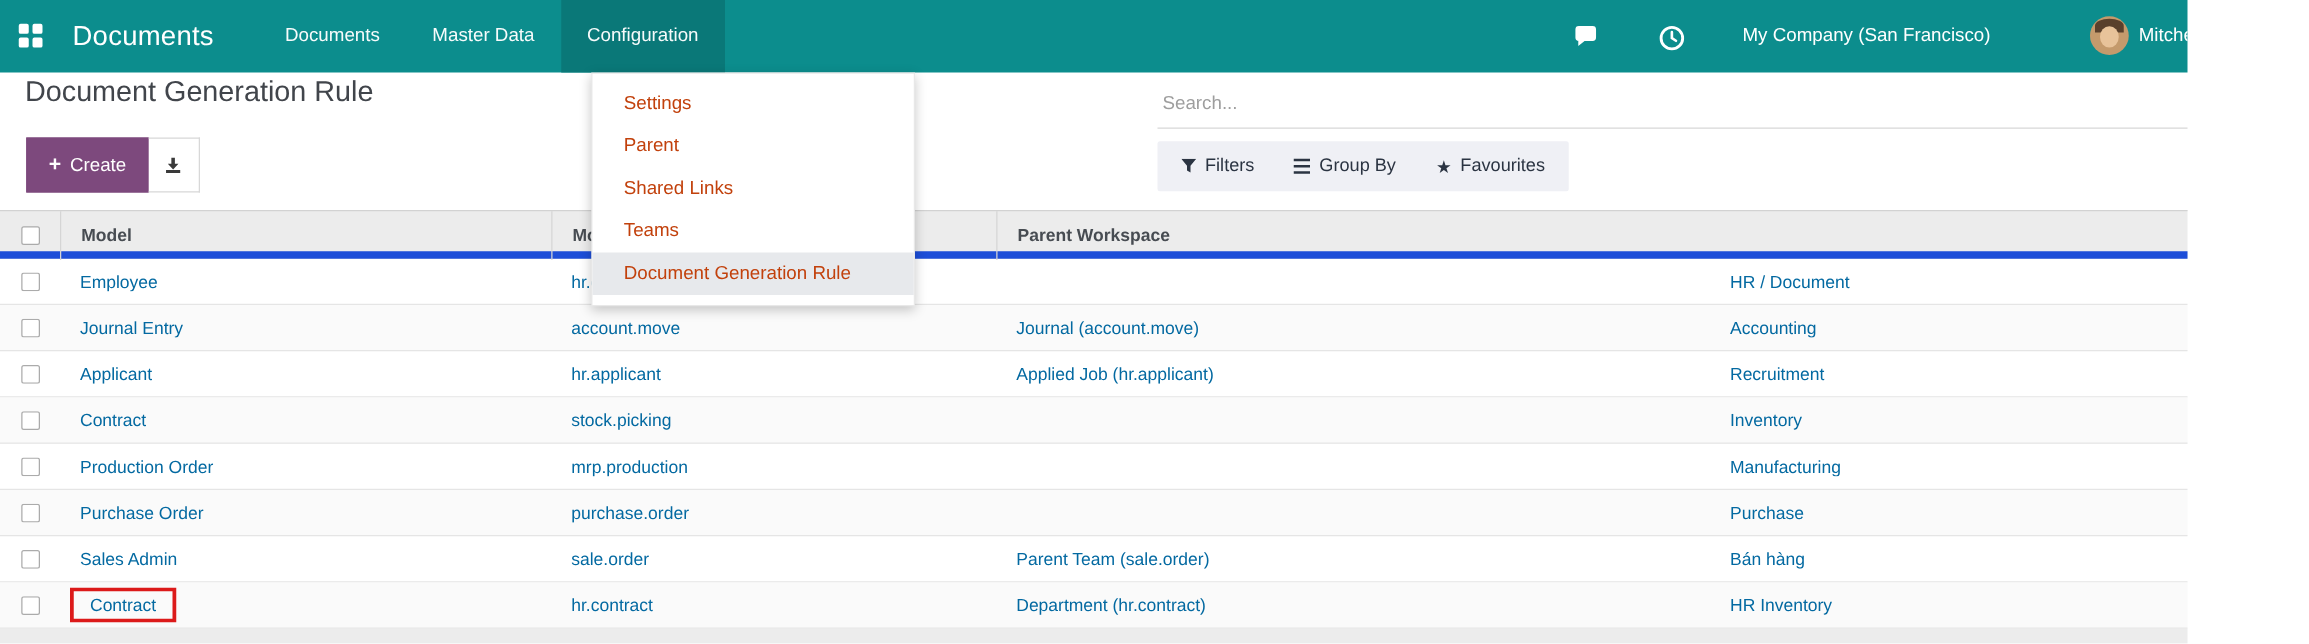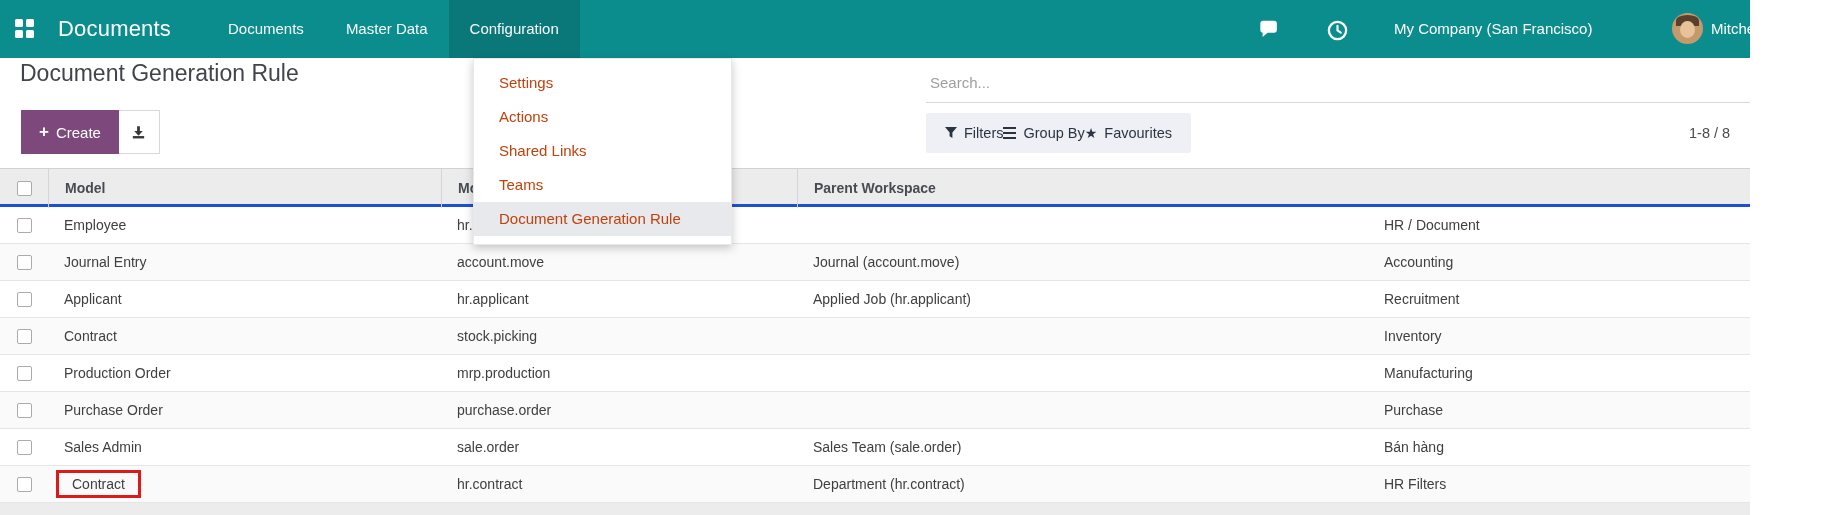--- a/index.html
+++ b/index.html
@@ -33,35 +33,35 @@
   .btn-row{position:absolute;left:21px;top:110px;display:flex;height:44px;}
   .btn-create{background:var(--primary-btn-bg);color:#fff;border:1px solid var(--primary-btn-bg);font-size:15px;padding:0 17px;display:flex;align-items:center;gap:7px;cursor:pointer;font-family:inherit;}
   .btn-create .plus{font-size:17px;font-weight:700;}
   .btn-export{width:41px;background:#fff;border:1px solid #d8d8d8;border-left:none;display:flex;align-items:center;justify-content:center;cursor:pointer;}
 
   .search-box{position:absolute;left:926px;top:60px;width:907px;height:43px;border-bottom:1px solid #d8d8d8;}
   .search-box input{position:absolute;left:4px;top:8px;width:860px;height:28px;border:none;outline:none;font-size:15px;color:#4d7c0f;font-family:inherit;background:transparent;}
   .search-box input::placeholder{color:#9e9e9e;}
   .search-glass{position:absolute;right:2px;top:10px;cursor:pointer;}
 
-  .filterbar{position:absolute;left:926px;top:113px;height:40px;background:var(--filterbar-bg);border-radius:2px;display:inline-flex;align-items:center;padding:0 19px;}
+  .filterbar{position:absolute;left:926px;top:113px;height:40px;background:var(--filterbar-bg);border-radius:2px;display:inline-flex;align-items:center;padding:0 19px;gap:32px;}
   .filter-item{display:flex;align-items:center;gap:7px;font-size:14.5px;color:#2b3442;cursor:pointer;white-space:nowrap;}
   .gb-icon{display:flex;flex-direction:column;gap:2.5px;}
   .gb-icon i{display:block;width:13px;height:2.2px;background:#2b3442;}
   .star{font-size:14px;line-height:1;color:#2b3442;}
 
   .pager{position:absolute;left:1689px;top:113px;height:40px;display:flex;align-items:center;gap:22px;}
   .pager-range{font-size:14.5px;color:#4c4c4c;cursor:pointer;white-space:nowrap;}
   .pager-btn{cursor:pointer;display:flex;align-items:center;}
 
   
   .table{position:absolute;left:0;top:168px;width:1847px;}
-  .t-row{display:grid;grid-template-columns:48px 393px 356px 571px auto;align-items:center;height:37px;border-bottom:1px solid #e5e5e5;font-size:14px;color:#404040;cursor:pointer;}
+  .t-row{display:grid;grid-template-columns:48px 393px 356px 571px auto;align-items:center;height:37px;border-bottom:1px solid #e5e5e5;font-size:14px;color:#0369a1;cursor:pointer;}
   .t-row:nth-child(odd){background:var(--stripe-bg);}
-  .t-head{display:grid;grid-template-columns:48px 393px 356px 571px auto;align-items:center;height:39px;background:var(--header-bg);border-top:1px solid #d2d2d2;border-bottom:3px solid #1d4ed8;font-size:14px;font-weight:700;color:#474c52;}
+  .t-head{display:grid;grid-template-columns:48px 393px 356px 571px auto;align-items:center;height:39px;background:var(--header-bg);border-top:1px solid #d2d2d2;border-bottom:6px solid #1d4ed8;font-size:14px;font-weight:700;color:#474c52;}
   .t-head .cell{border-left:1px solid #d5d5d5;height:39px;line-height:39px;cursor:pointer;}
   .cell{padding-left:16px;overflow:hidden;white-space:nowrap;}
   .cb-cell{display:flex;justify-content:center;align-items:center;padding:0;border-left:none !important;}
   .checkbox{width:15px;height:15px;border:1px solid #ababab;border-radius:2px;background:#fff;cursor:pointer;}
   .red-box{display:inline-block;border:3px solid var(--annotation-red);padding:0 13px;line-height:22px;margin-left:-8px;}
   .t-foot{height:12px;background:#ececec;}
 
   
   .dropdown{position:absolute;left:473px;top:58px;width:259px;background:#fff;border:1px solid rgba(0,0,0,.09);box-shadow:0 3px 9px rgba(0,0,0,.22);padding:7px 0 8px 0;z-index:10;}
   .dd-item{height:34px;line-height:34px;padding-left:25px;font-size:15px;color:#c2410c;cursor:pointer;white-space:nowrap;}
@@ -151,33 +151,20 @@
           <i></i>
         </span>
       <span>Group By</span>
     </div>
     <div class="filter-item">
       <span class="star">★</span>
       <span>Favourites</span>
     </div>
   </div>
 
-  <div class="pager">
-    <span class="pager-range">1-8 / 8</span>
-    <span class="pager-btn">
-      <svg width="17" height="17" viewBox="0 0 18 18">
-          <polyline points="11.5,3.5 5.5,9 11.5,14.5" fill="none" stroke="#8c8c8c" stroke-width="3" stroke-linecap="round" stroke-linejoin="round"></polyline>
-        </svg>
-    </span>
-    <span class="pager-btn">
-      <svg width="17" height="17" viewBox="0 0 18 18">
-          <polyline points="6.5,3.5 12.5,9 6.5,14.5" fill="none" stroke="#8c8c8c" stroke-width="3" stroke-linecap="round" stroke-linejoin="round"></polyline>
-        </svg>
-    </span>
-  </div>
 
   <div class="table">
     <div class="t-head">
       <div class="cell cb-cell">
           <div class="checkbox"></div>
         </div>
       <div class="cell">Model</div>
       <div class="cell">Model Name</div>
       <div class="cell">Parent Workspace</div>
     </div>
@@ -235,36 +222,36 @@
       <div class="cell">purchase.order</div>
       <div class="cell"></div>
       <div class="cell">Purchase</div>
     </div>
     <div class="t-row">
       <div class="cell cb-cell">
           <div class="checkbox"></div>
         </div>
       <div class="cell">Sales Admin</div>
       <div class="cell">sale.order</div>
-      <div class="cell">Sales Team (sale.order)</div>
+      <div class="cell">Parent Team (sale.order)</div>
       <div class="cell">Bán hàng</div>
     </div>
     <div class="t-row">
       <div class="cell cb-cell">
           <div class="checkbox"></div>
         </div>
       <div class="cell"><span class="red-box"><span>Contract</span></span></div>
       <div class="cell">hr.contract</div>
       <div class="cell">Department (hr.contract)</div>
-      <div class="cell">HR Filters</div>
+      <div class="cell">HR Inventory</div>
     </div>
     <div class="t-foot"></div>
   </div>
 
   <div class="dropdown">
     <div class="dd-item">Settings</div>
-    <div class="dd-item">Actions</div>
+    <div class="dd-item">Parent</div>
     <div class="dd-item">Shared Links</div>
     <div class="dd-item">Teams</div>
     <div class="dd-item active">Document Generation Rule</div>
   </div>
 
 </div>
 
 </body></html>

